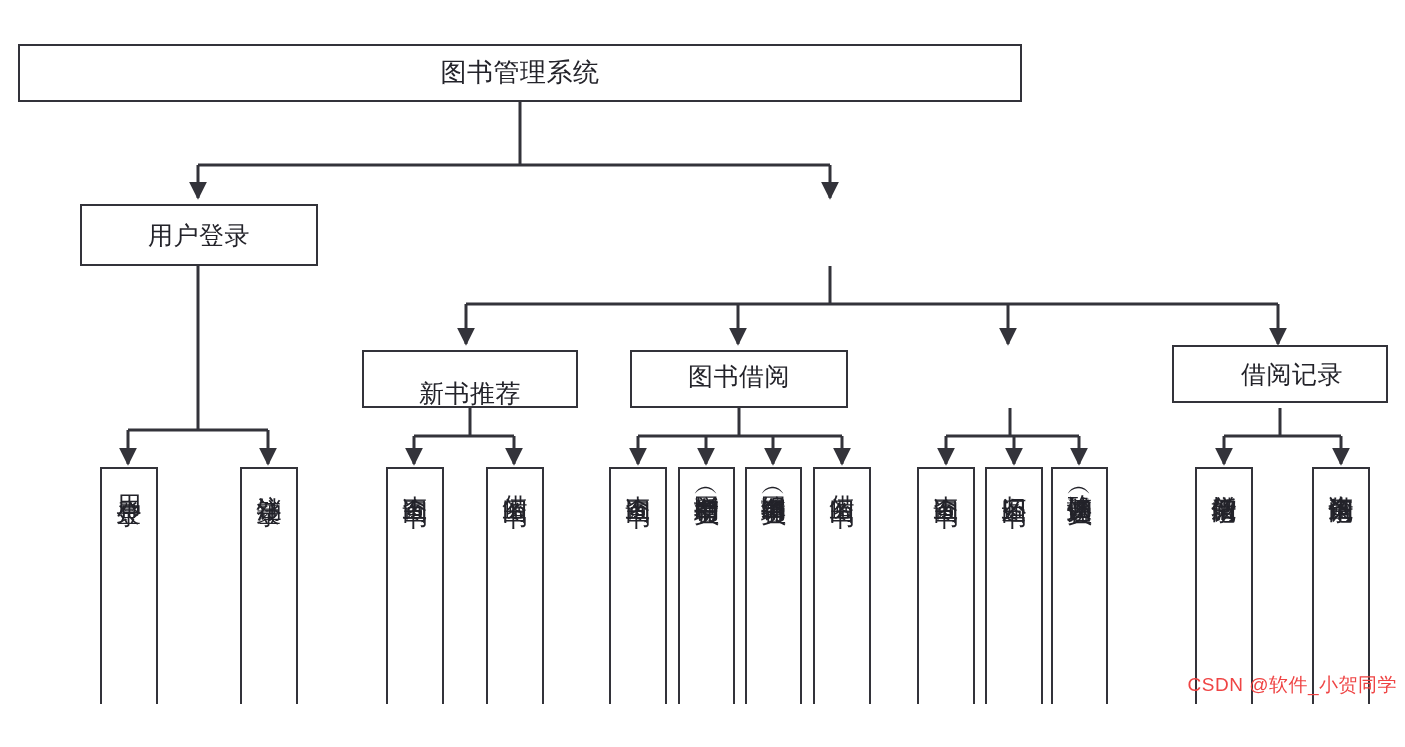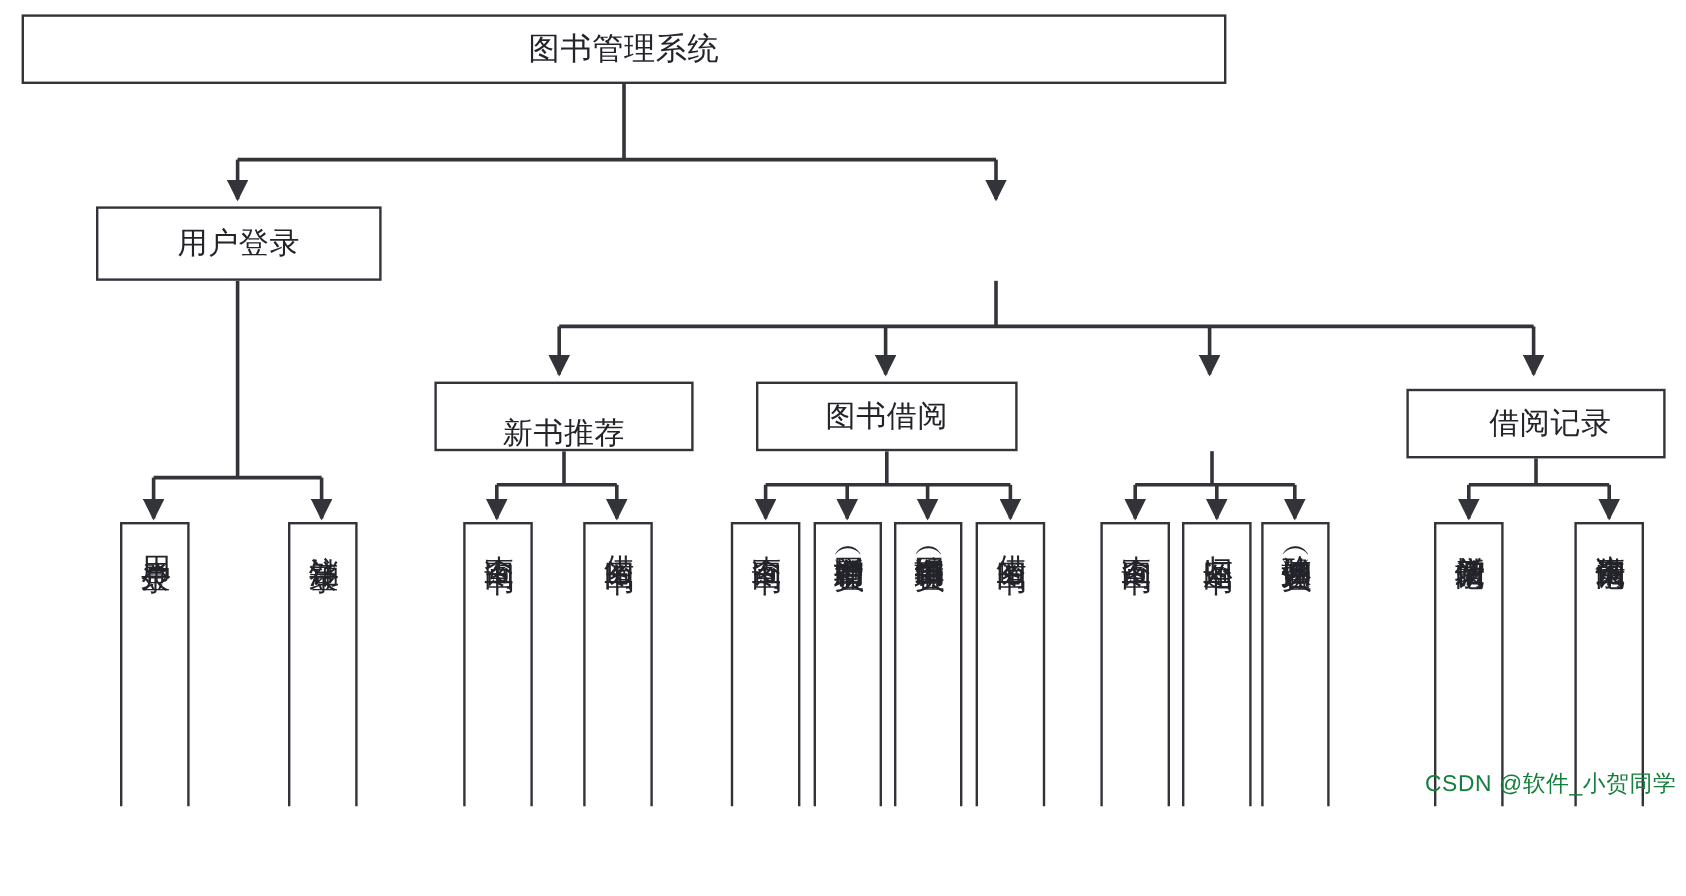--- a/index.html
+++ b/index.html
@@ -11,20 +11,21 @@
   }
   body {
     font-family: "Liberation Sans", "DejaVu Sans", sans-serif;
   }
   #canvas {
     position: relative;
     width: 1405px;
     height: 672px;
     background: #ffffff;
     overflow: hidden;
+    margin-top: 32px;
   }
   #edges {
     position: absolute;
     left: 0;
     top: 0;
     width: 1405px;
     height: 747px;
     pointer-events: none;
   }
   .node {
@@ -68,21 +69,21 @@
     height: auto;
   }
   .v-node.tall .node-label {
     letter-spacing: 1px;
   }
   .watermark {
     position: absolute;
     right: 8px;
     bottom: 6px;
     font-size: 19px;
-    color: #15803d;
+    color: #ef4444;
     letter-spacing: 0.5px;
     white-space: nowrap;
     z-index: 5;
   }
 </style>
 </head>
 <body>
 
 <div id="canvas">
 
@@ -140,24 +141,24 @@
     <span class="node-label">图书管理系统</span>
   </div>
 
   <div class="node h-node" style="left:80px; top:172px; width:238px; height:62px;">
     <span class="node-label">用户登录</span>
   </div>
 
   <div class="node h-node" style="left:362px; top:318px; width:216px; height:58px;align-items:flex-end;">
     <span class="node-label">新书推荐</span>
   </div>
-  <div class="node h-node" style="left:630px; top:318px; width:218px; height:58px;">
+  <div class="node h-node" style="left:630px; top:318px; width:218px; height:58px;font-family:Liberation Mono, monospace;">
     <span class="node-label">图书借阅</span>
   </div>
-  <div class="node h-node" style="left:1172px; top:324px; width:216px; height:58px;padding-left:24px;">
+  <div class="node h-node" style="left:1172px; top:313px; width:216px; height:58px;padding-left:24px;">
     <span class="node-label">借阅记录</span>
   </div>
 
   <div class="node v-node" style="left:100px; top:435px; width:58px; height:300px;">
     <span class="node-label">用户登录</span>
   </div>
   <div class="node v-node" style="left:240px; top:435px; width:58px; height:300px;">
     <span class="node-label">注销登录</span>
   </div>
 

